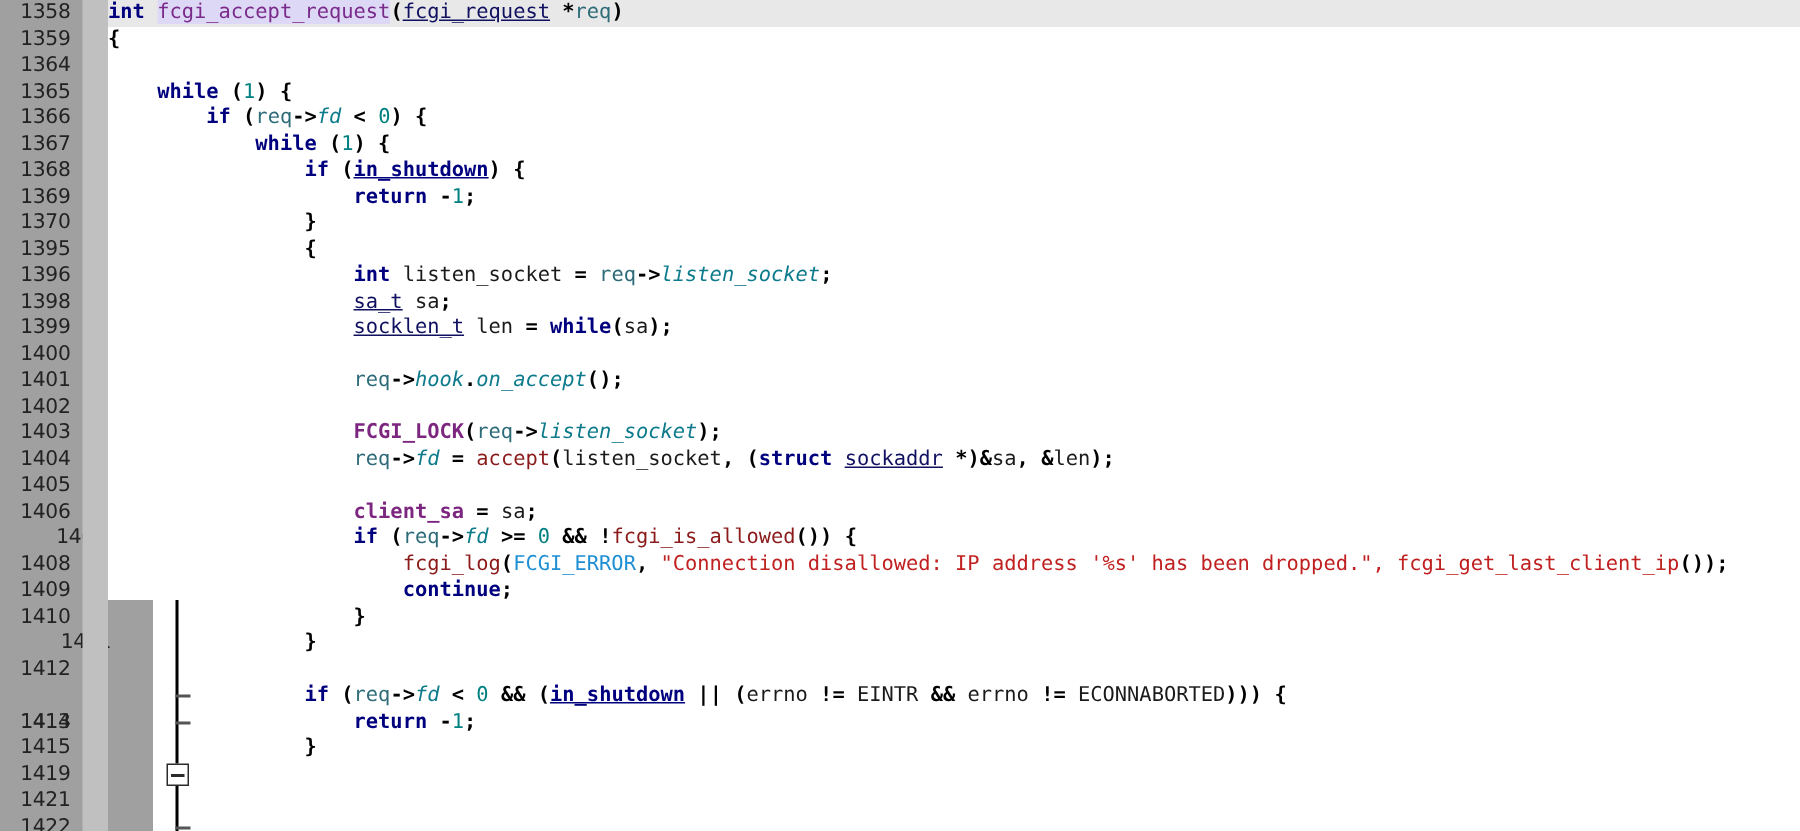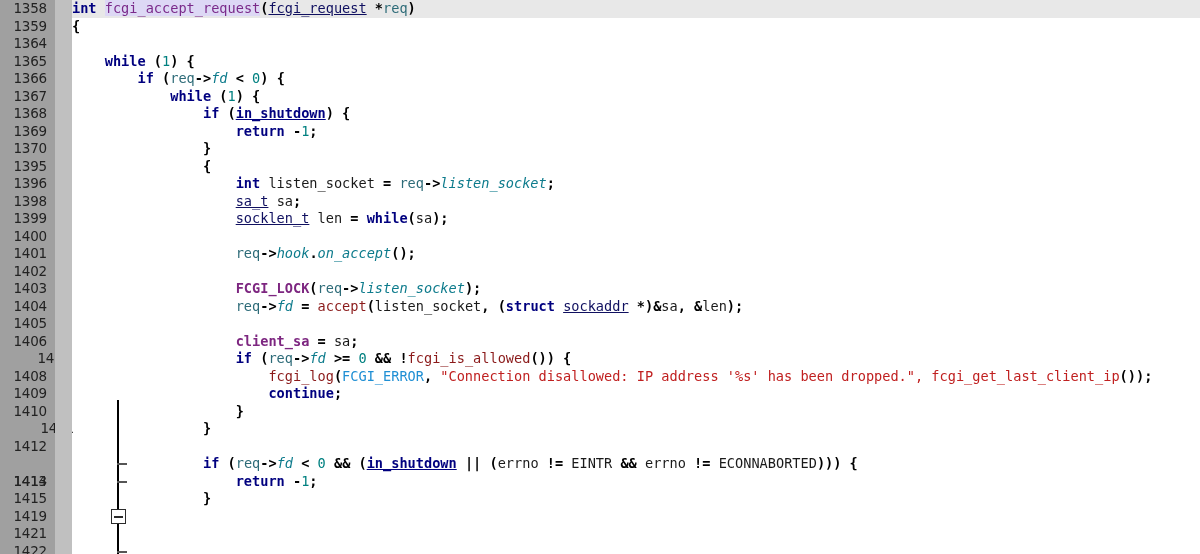--- a/index.html
+++ b/index.html
@@ -4,21 +4,21 @@
 <style>
   html,body{margin:0;padding:0;background:#ffffff;}
   body{
     font-family:"DejaVu Sans Mono","Liberation Mono",monospace;
     width:1200px;height:554px;overflow:hidden;
     -webkit-font-smoothing:antialiased;
   }
   #editor{position:relative;width:1200px;height:554px;background:#ffffff;}
 
   
-  #gutter{position:absolute;left:0;top:0;width:55px;height:554px;background:#a0a0a0;}
+  #gutter{position:absolute;left:0;top:0;width:55px;height:554px;background:#a0a0a0;padding-left:47px;}
   #foldmargin{position:absolute;left:55px;top:0;width:17px;height:554px;background:#c0c0c0;}
   #foldline{position:absolute;left:62px;top:0;width:2px;height:554px;background:#000000;}
 
   .lnum{
     position:absolute;left:0;width:47px;height:17.5px;line-height:17.5px;
     text-align:right;font-size:13.5px;color:#222222;
     font-family:"DejaVu Sans","Liberation Sans",sans-serif;
     letter-spacing:-0.2px;
   }
 

